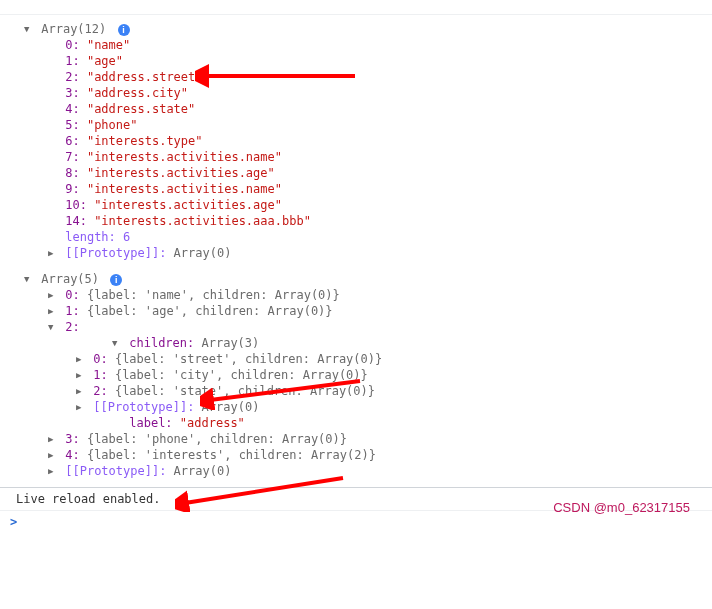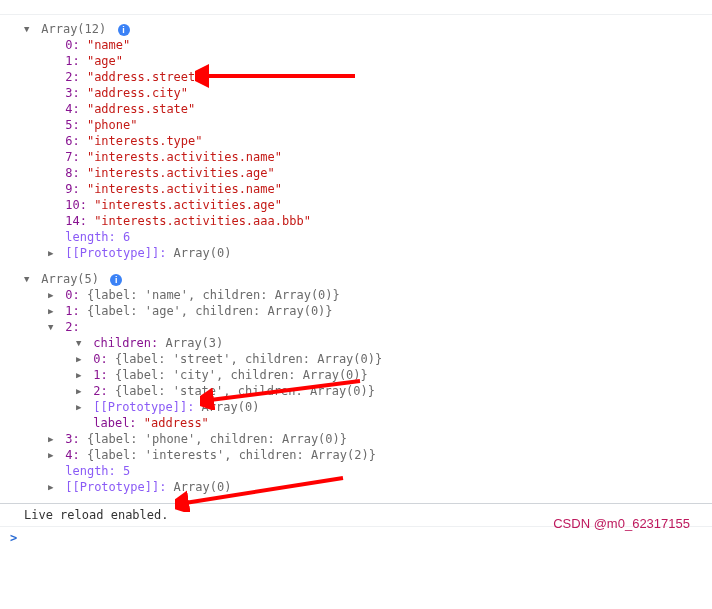--- a/index.html
+++ b/index.html
@@ -7,28 +7,28 @@
   .panel{padding:6px 0 8px 0}
   .row{white-space:pre;line-height:16px}
   .toggle{display:inline-block;width:10px;color:#6b6b6b;font-size:9px;vertical-align:1px;cursor:pointer}
   .empty{display:inline-block;width:10px}
   .key{color:#881391}
   .str{color:#c41a16}
   .preview{color:#6b6b6b}
   .dim{color:#8b5cf6}
   .info{display:inline-block;width:12px;height:12px;border-radius:50%;background:#3b82f6;color:#fff;font:700 9px/12px sans-serif;text-align:center;margin-left:4px;vertical-align:0}
   .console{border-top:1px solid #d0d4d9}
-  .msg{padding:4px 24px;border-bottom:1px solid #eef0f2;color:#333;display:flex;align-items:center}
+  .msg{padding:4px 16px;border-bottom:1px solid #eef0f2;color:#333;display:flex;align-items:center}
   .prompt{padding:4px 10px;color:#2b6cd4;font-weight:700}
   .watermark{position:absolute;right:22px;bottom:18px;color:#be185d;font:13px sans-serif}
   .arrow-svg{position:absolute;pointer-events:none}
   .rel{position:relative}
   .l1{margin-left:24px}
   .l2{margin-left:48px}
-  .l3{margin-left:76px}
+  .l3{margin-left:112px}
   .l4{margin-left:76px}
 </style>
 </head>
 <body>
 
 <div class="rel">
 
 <div class="trunc">。。。。。。。。。。。。。。。。。。。。</div>
 
 <div class="panel">
@@ -58,21 +58,20 @@
   <div class="row l2"><span class="toggle">▶</span> <span class="key">1</span><span class="key">: </span><span class="preview">{label: 'age', children: Array(0)}</span></div>
   <div class="row l2"><span class="toggle">▼</span> <span class="key">2</span><span class="key">:</span></div>
   <div class="row l3"><span class="toggle">▼</span> <span class="key">children</span><span class="key">: </span><span class="preview">Array(3)</span></div>
   <div class="row l4"><span class="toggle">▶</span> <span class="key">0</span><span class="key">: </span><span class="preview">{label: 'street', children: Array(0)}</span></div>
   <div class="row l4"><span class="toggle">▶</span> <span class="key">1</span><span class="key">: </span><span class="preview">{label: 'city', children: Array(0)}</span></div>
   <div class="row l4"><span class="toggle">▶</span> <span class="key">2</span><span class="key">: </span><span class="preview">{label: 'state', children: Array(0)}</span></div>
   <div class="row l4"><span class="toggle">▶</span> <span class="dim">[[Prototype]]</span><span class="dim">: </span><span class="preview">Array(0)</span></div>
   <div class="row l3"><span class="empty"></span> <span class="key">label</span><span class="key">: </span><span class="str">"address"</span></div>
   <div class="row l2"><span class="toggle">▶</span> <span class="key">3</span><span class="key">: </span><span class="preview">{label: 'phone', children: Array(0)}</span></div>
   <div class="row l2"><span class="toggle">▶</span> <span class="key">4</span><span class="key">: </span><span class="preview">{label: 'interests', children: Array(2)}</span></div>
-  <div class="row l2"><span class="empty"></span> <span class="dim">length</span><span class="dim">: </span><span class="dim">5</span></div>
   <div class="row l2"><span class="toggle">▶</span> <span class="dim">[[Prototype]]</span><span class="dim">: </span><span class="preview">Array(0)</span></div>
 </div>
 
 <svg class="arrow-svg" style="left:195px;top:61px" width="170" height="30">
   <defs>
         <marker id="ah1" markerWidth="8" markerHeight="8" refX="1" refY="3" orient="auto">
           <polygon points="0 0,6 3,0 6" fill="#ff0000"></polygon>
         </marker>
       </defs>
   <line x1="160" y1="15" x2="10" y2="15" stroke="#ff0000" stroke-width="4" marker-end="url(#ah1)"></line>

